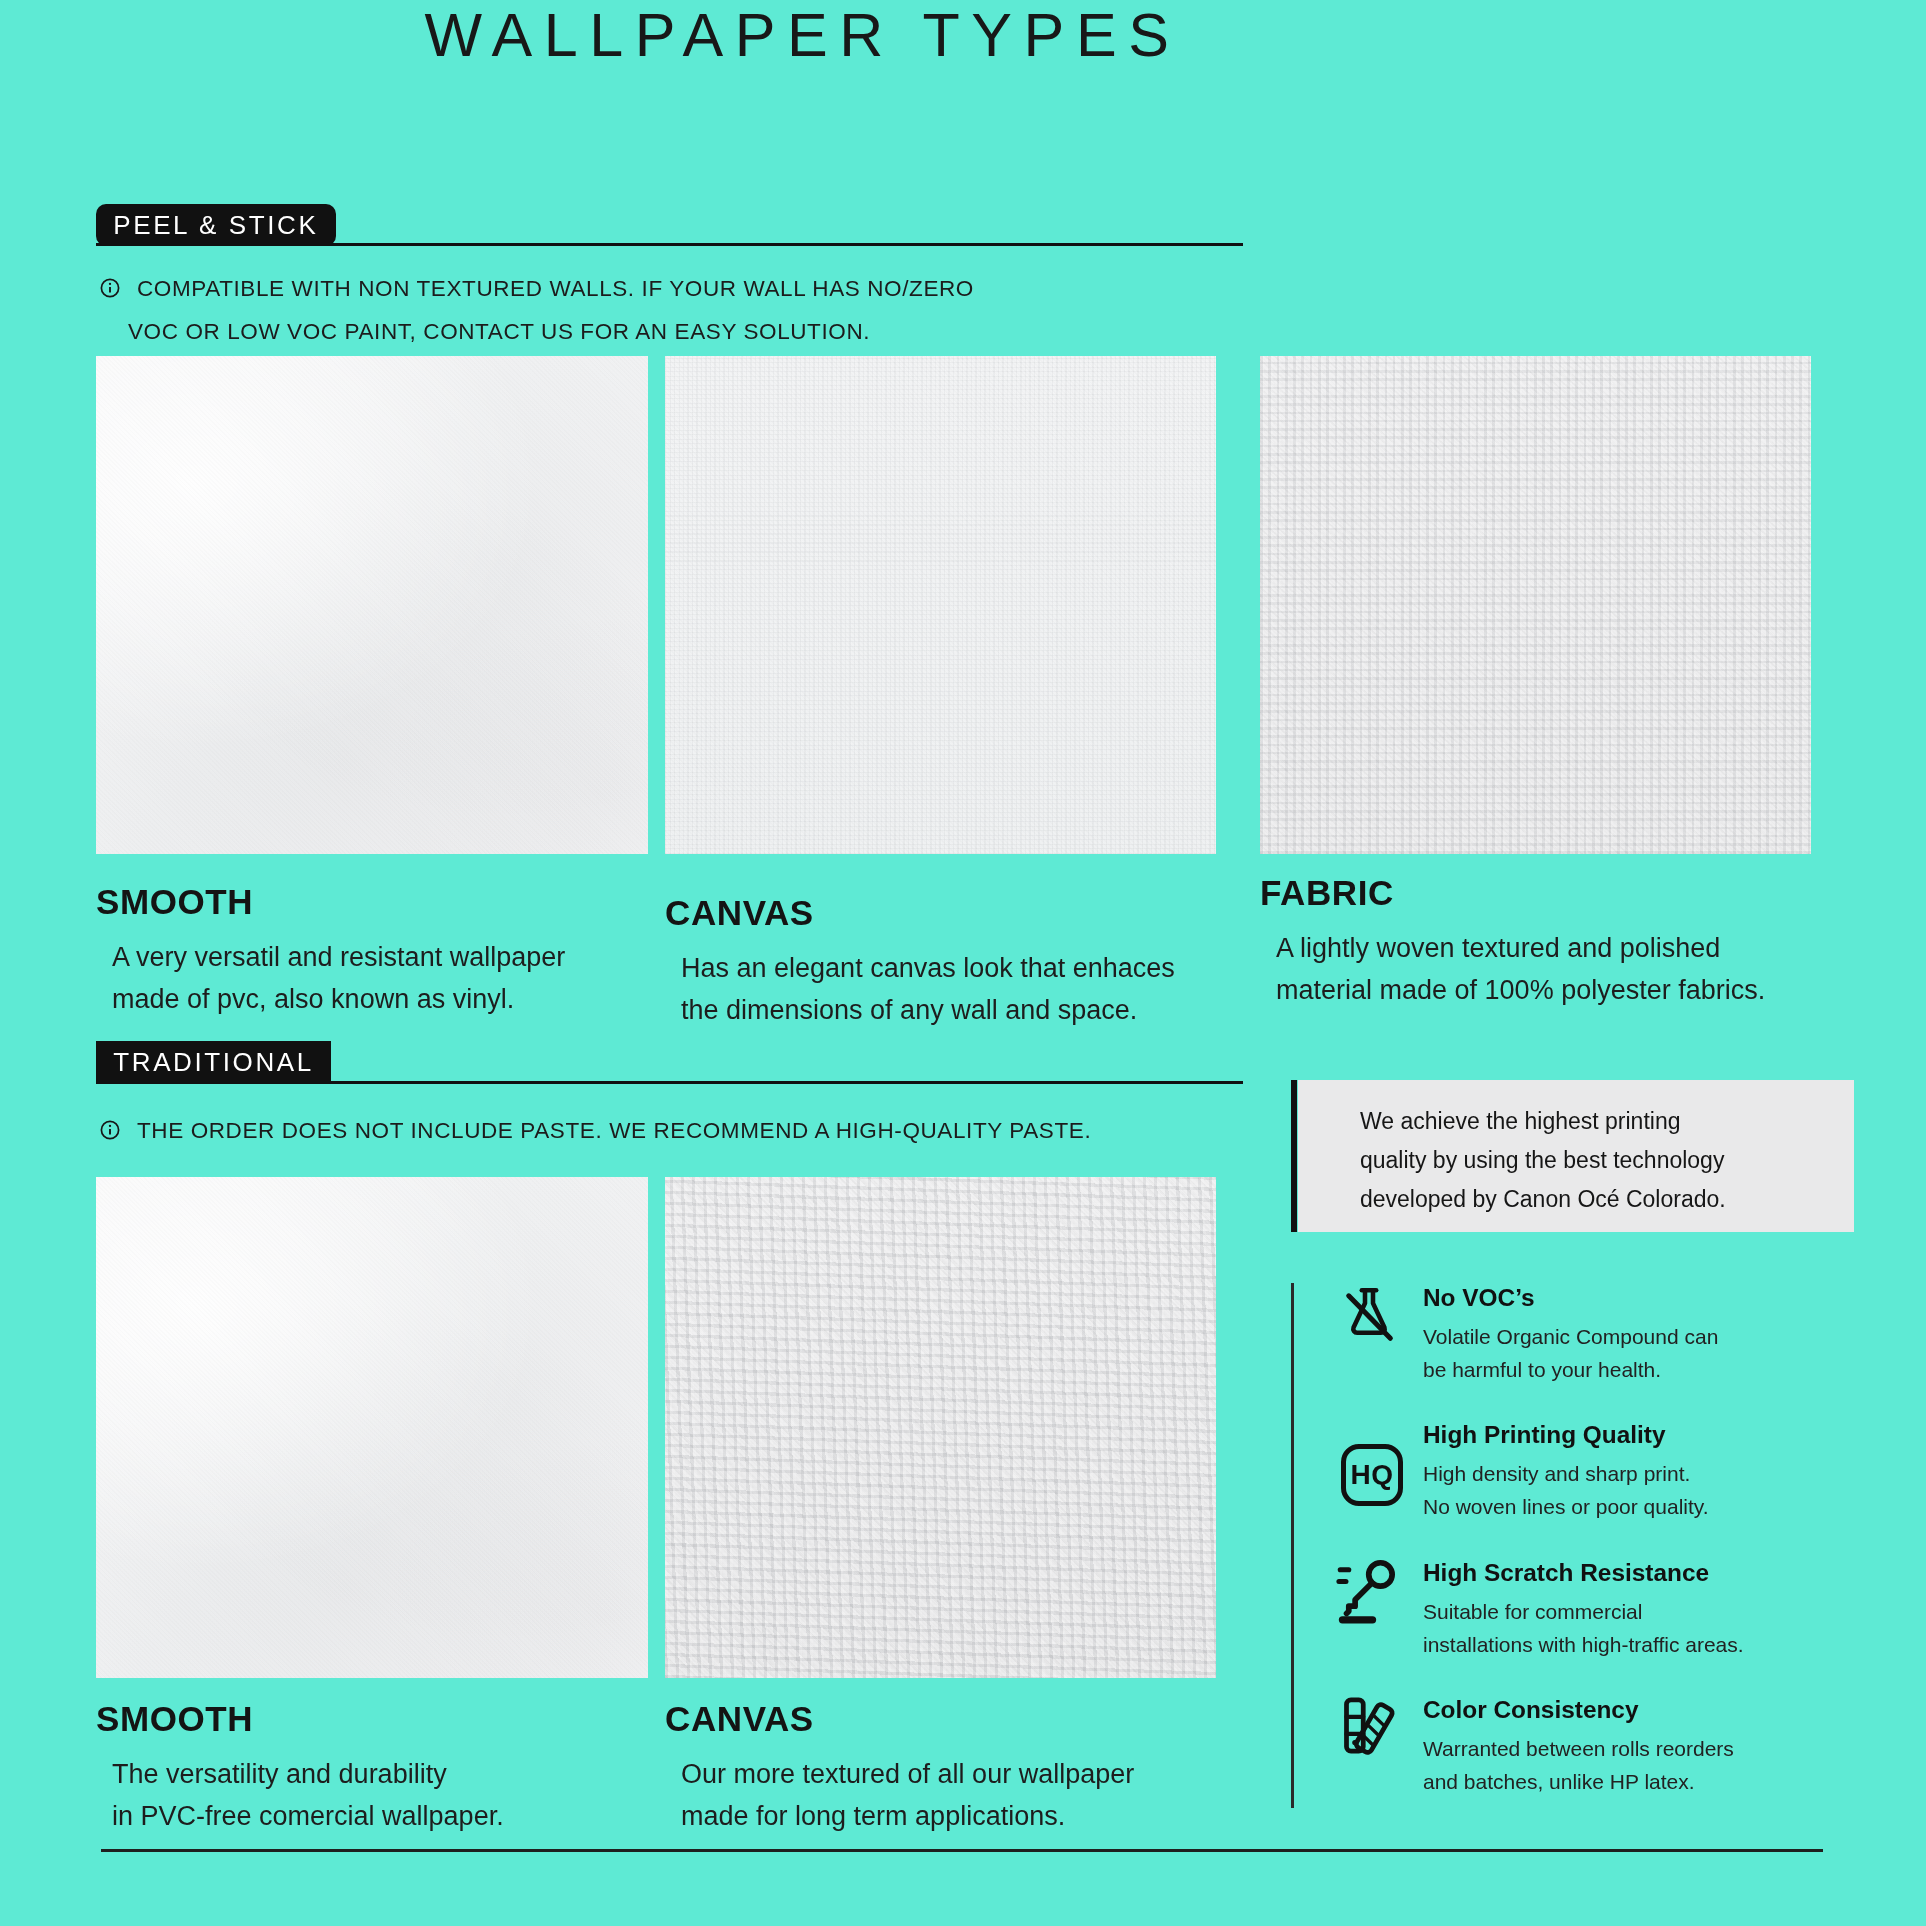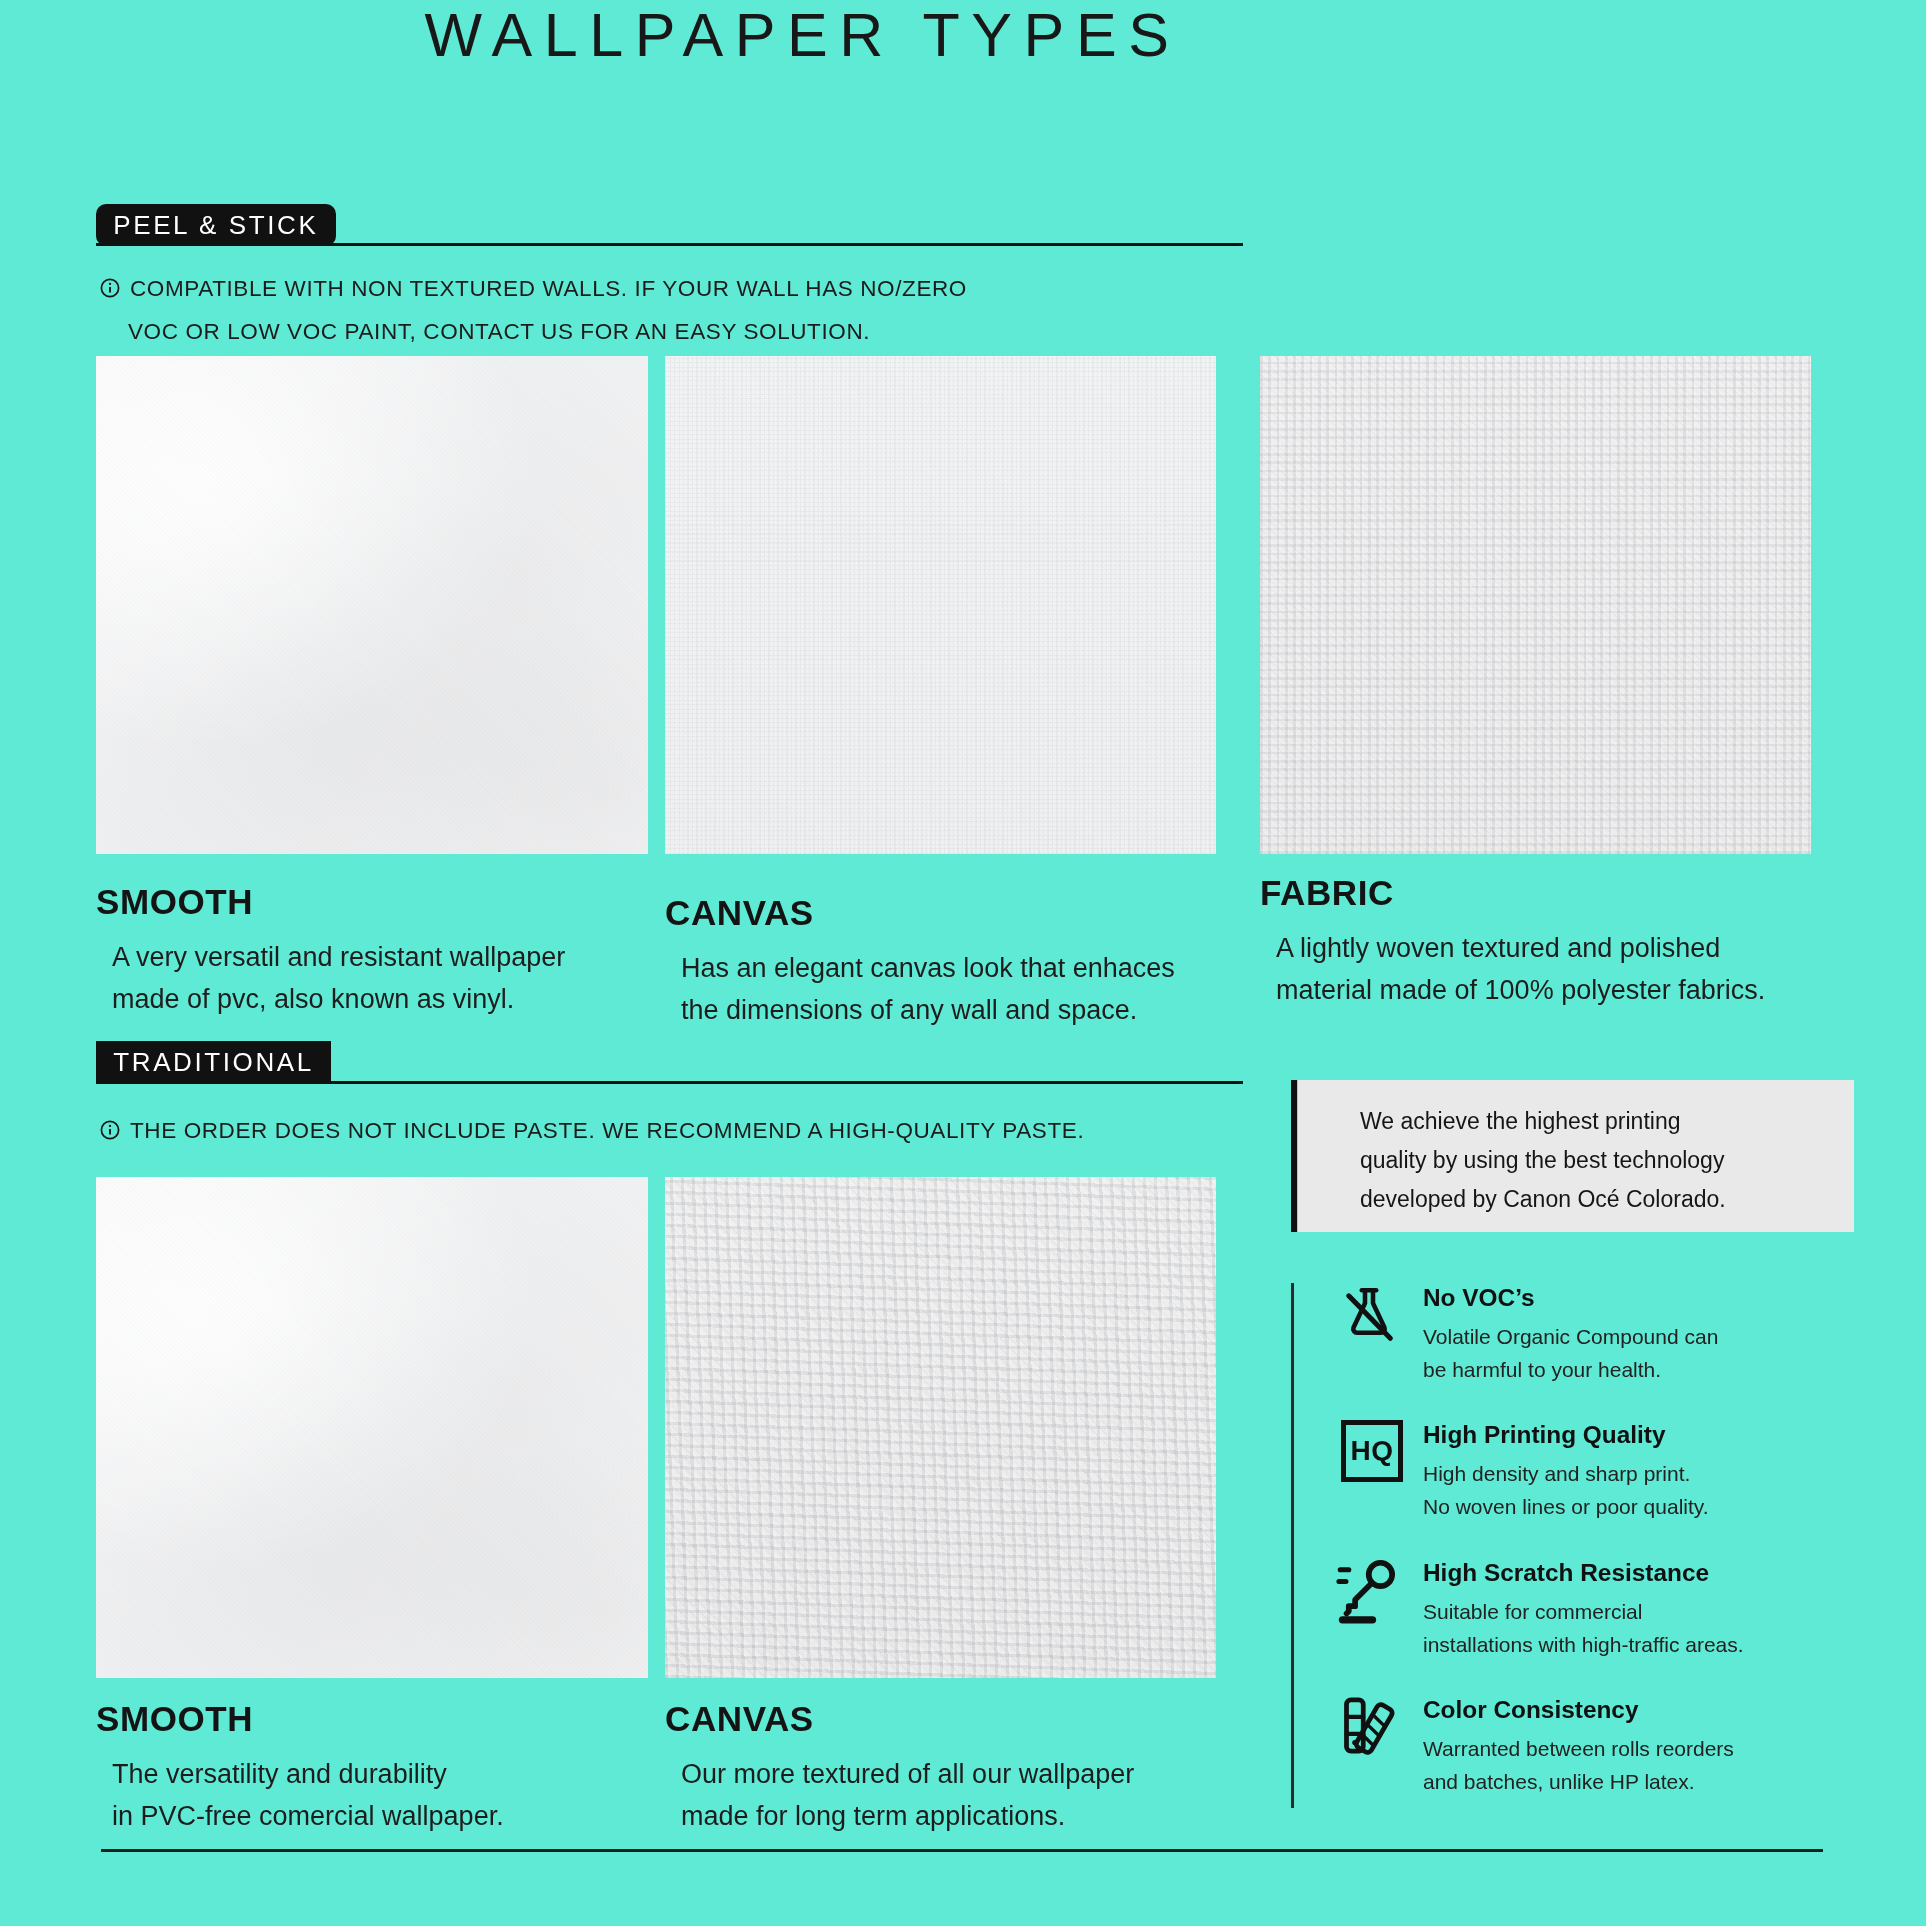--- a/index.html
+++ b/index.html
@@ -28,21 +28,21 @@
   .tag-peel{top:204px;border-radius:10px;}
   .tag-trad{top:1041px;}
   .rule{position:absolute;left:96px;width:1147px;height:3.2px;background:#111111;}
   .rule-peel{top:243px;}
   .rule-trad{top:1081px;}
   .footer-rule{position:absolute;left:101px;top:1849px;width:1722px;height:2.6px;background:#1f1f1f;}
   
   .note{position:absolute;left:98px;font-size:22.5px;letter-spacing:0.6px;color:#1c1c1c;}
   .note-peel{top:273px;}
   .note-trad{top:1115px;}
-  .note-row{display:flex;align-items:flex-start;gap:8px;line-height:31px;}
+  .note-row{display:flex;align-items:flex-start;gap:15px;line-height:31px;}
   .note-row svg{flex:0 0 auto;margin-top:3.2px;}
   .note-line2{margin-left:30px;line-height:31px;margin-top:8.3px;}
   
   .sw{position:absolute;overflow:hidden;}
   .sw::after{
     content:"";position:absolute;inset:0;
     background:
       repeating-linear-gradient(45deg, rgba(0,0,0,.012) 0 1.3px, rgba(0,0,0,0) 1.3px 3.2px),
       repeating-linear-gradient(-45deg, rgba(255,255,255,.025) 0 1.3px, rgba(255,255,255,0) 1.3px 3.9px);
   }
@@ -95,23 +95,23 @@
   .hl-box{position:absolute;left:1298px;top:1080px;width:528px;height:152px;background:#e9e9ea;padding-left:28px;}
   .hl-box .hl-text{padding:22px 19px 0 34px;font-size:23px;line-height:39px;color:#161616;}
   .feat-line{position:absolute;left:1291px;top:1283px;width:2.6px;height:525px;background:#2a2a2a;}
   .ficon{position:absolute;}
   .ft{position:absolute;left:1423px;width:424px;}
   .ft h4{margin:0 0 7.7px 0;font-size:24.4px;line-height:29.5px;font-weight:700;color:#111111;}
   .ft p{margin:0;font-size:21px;line-height:33px;color:#222222;}
   .f1{top:1283px;} .f2{top:1420px;} .f3{top:1558px;} .f4{top:1695px;}
   .hq-badge{
     box-sizing:border-box;width:62px;height:62px;
-    border:5.1px solid #111;border-radius:0;
+    border:5.1px solid #111;border-radius:18px;
     display:flex;align-items:center;justify-content:center;
-    font-size:28px;font-weight:700;letter-spacing:0.6px;color:#111;
+    font-size:28px;font-weight:700;letter-spacing:0.6px;color:#111;margin-top:24px;
   }
 </style>
 </head>
 <body>
 
 <div class="poster">
 
   <div class="page-title">WALLPAPER TYPES</div>
 
   <div class="rule rule-peel"></div>

